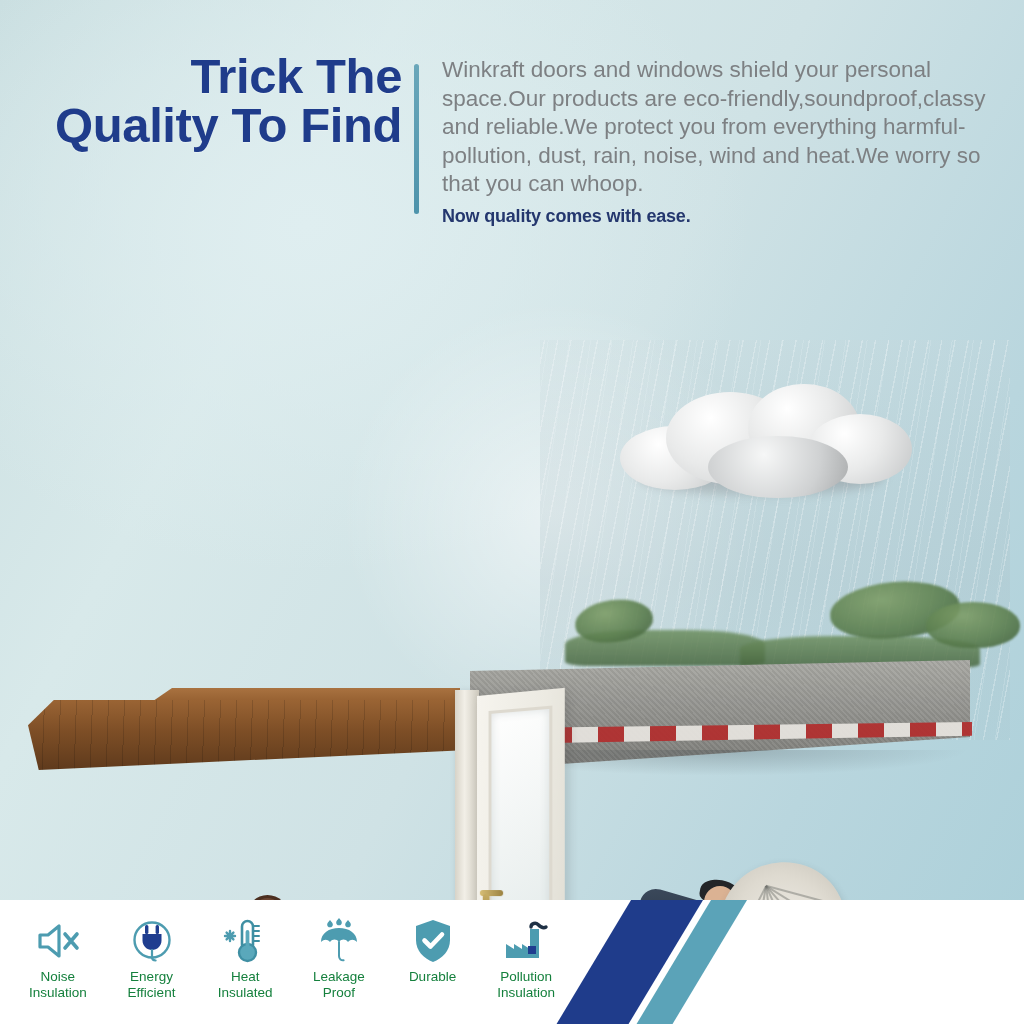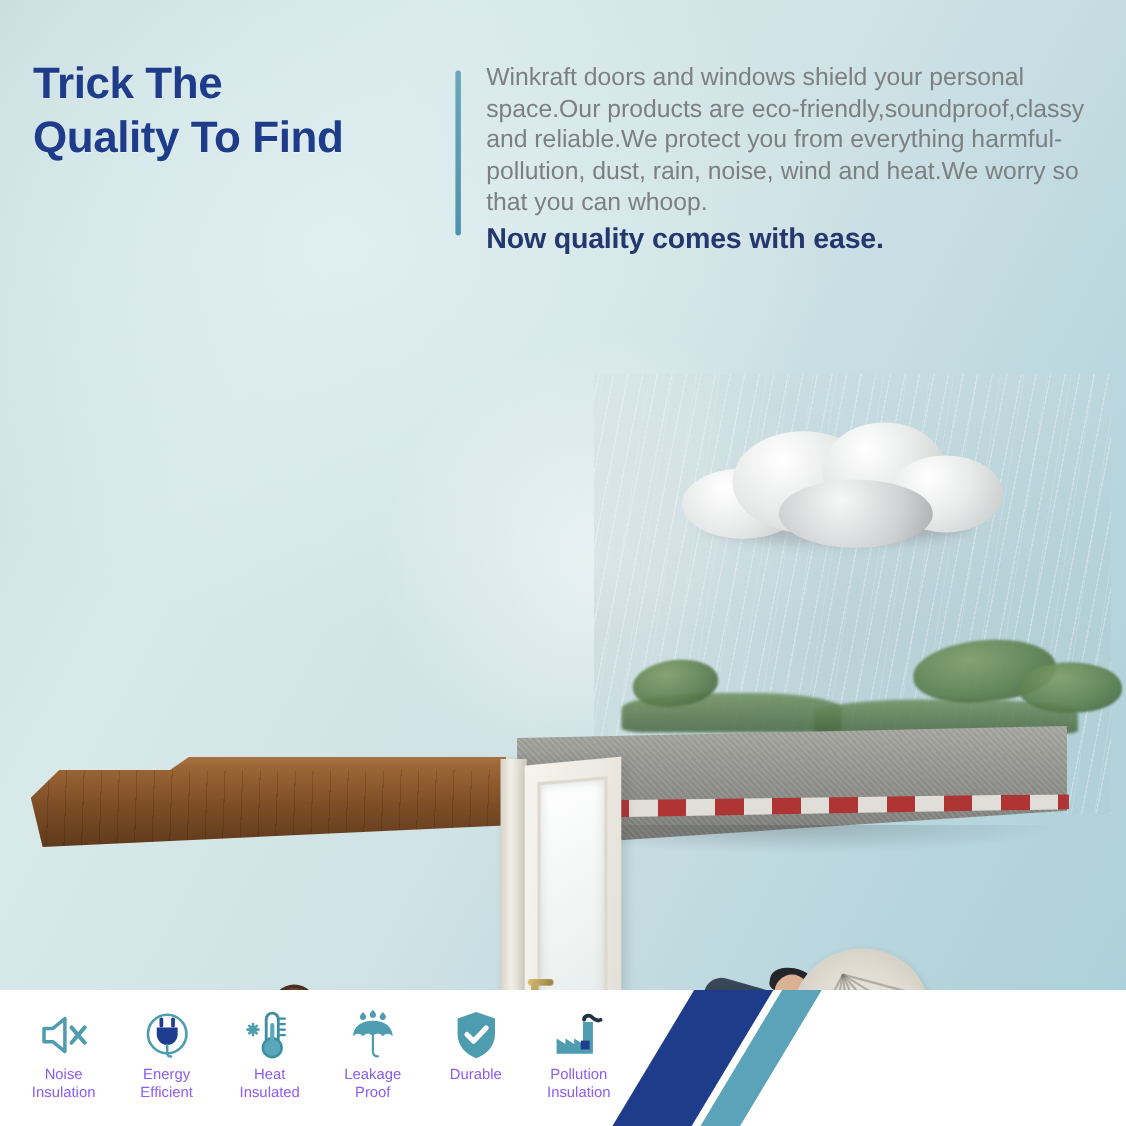--- a/index.html
+++ b/index.html
@@ -19,40 +19,40 @@
       linear-gradient(118deg, #c9dee0 0%, #d8e9ea 26%, #cfe2e5 52%, #b9d6de 78%, #aacfd9 100%);
   }
   .bg-soft-light {
     position:absolute; left:340px; top:300px; width:430px; height:430px;
     background:radial-gradient(circle, rgba(255,255,255,.55) 0%, rgba(255,255,255,0) 70%);
   }
 
   
   .headline {
     position:absolute; left:30px; top:52px; width:372px;
-    text-align:left; color:#1f3c8b;
-    font-size:40px; line-height:49px; font-weight:bold;
+    text-align:right; color:#1f3c8b;
+    font-size:49px; line-height:49px; font-weight:bold;
     letter-spacing:-.4px;
     text-shadow:0 1px 1px rgba(255,255,255,.35);
   }
   .headline span { display:block; }
 
   .divider {
     position:absolute; left:414px; top:64px;
     width:5px; height:150px; border-radius:3px;
     background:linear-gradient(180deg,#6aa7ba,#4d93ab);
   }
 
   .bodycopy {
     position:absolute; left:442px; top:56px; width:556px;
     color:#7d8083; font-size:22.5px; line-height:28.5px;
   }
   .bodycopy .tagline {
     display:block; color:#24376e; font-weight:bold;
-    font-size:26px; margin-top:3px; letter-spacing:-.2px;
+    font-size:18px; margin-top:3px; letter-spacing:-.2px;
   }
 
   
   .scene { position:absolute; left:0; top:330px; width:1024px; height:460px; }
 
   
   .wood-floor {
     position:absolute; left:28px; top:370px; width:430px; height:70px;
     background:
       repeating-linear-gradient(92deg, rgba(0,0,0,.14) 0 1px, rgba(0,0,0,0) 1px 16px),
@@ -289,21 +289,21 @@
   .features {
     position:absolute; left:12px; top:18px; width:560px; height:100px;
     display:flex; align-items:flex-start; gap:2px;
   }
   .feature {
     flex:1; display:flex; flex-direction:column; align-items:center;
     text-align:center;
   }
   .feature .ico { height:46px; display:flex; align-items:center; justify-content:center; }
   .feature .lbl {
-    margin-top:5px; font-size:13.5px; line-height:15.5px; color:#8b5cf6;
+    margin-top:5px; font-size:13.5px; line-height:15.5px; color:#15803d;
     max-width:86px;
   }
 </style>
 </head>
 <body>
 
 <div id="stage">
 
   <div class="bg"></div>
   <div class="bg-soft-light"></div>

